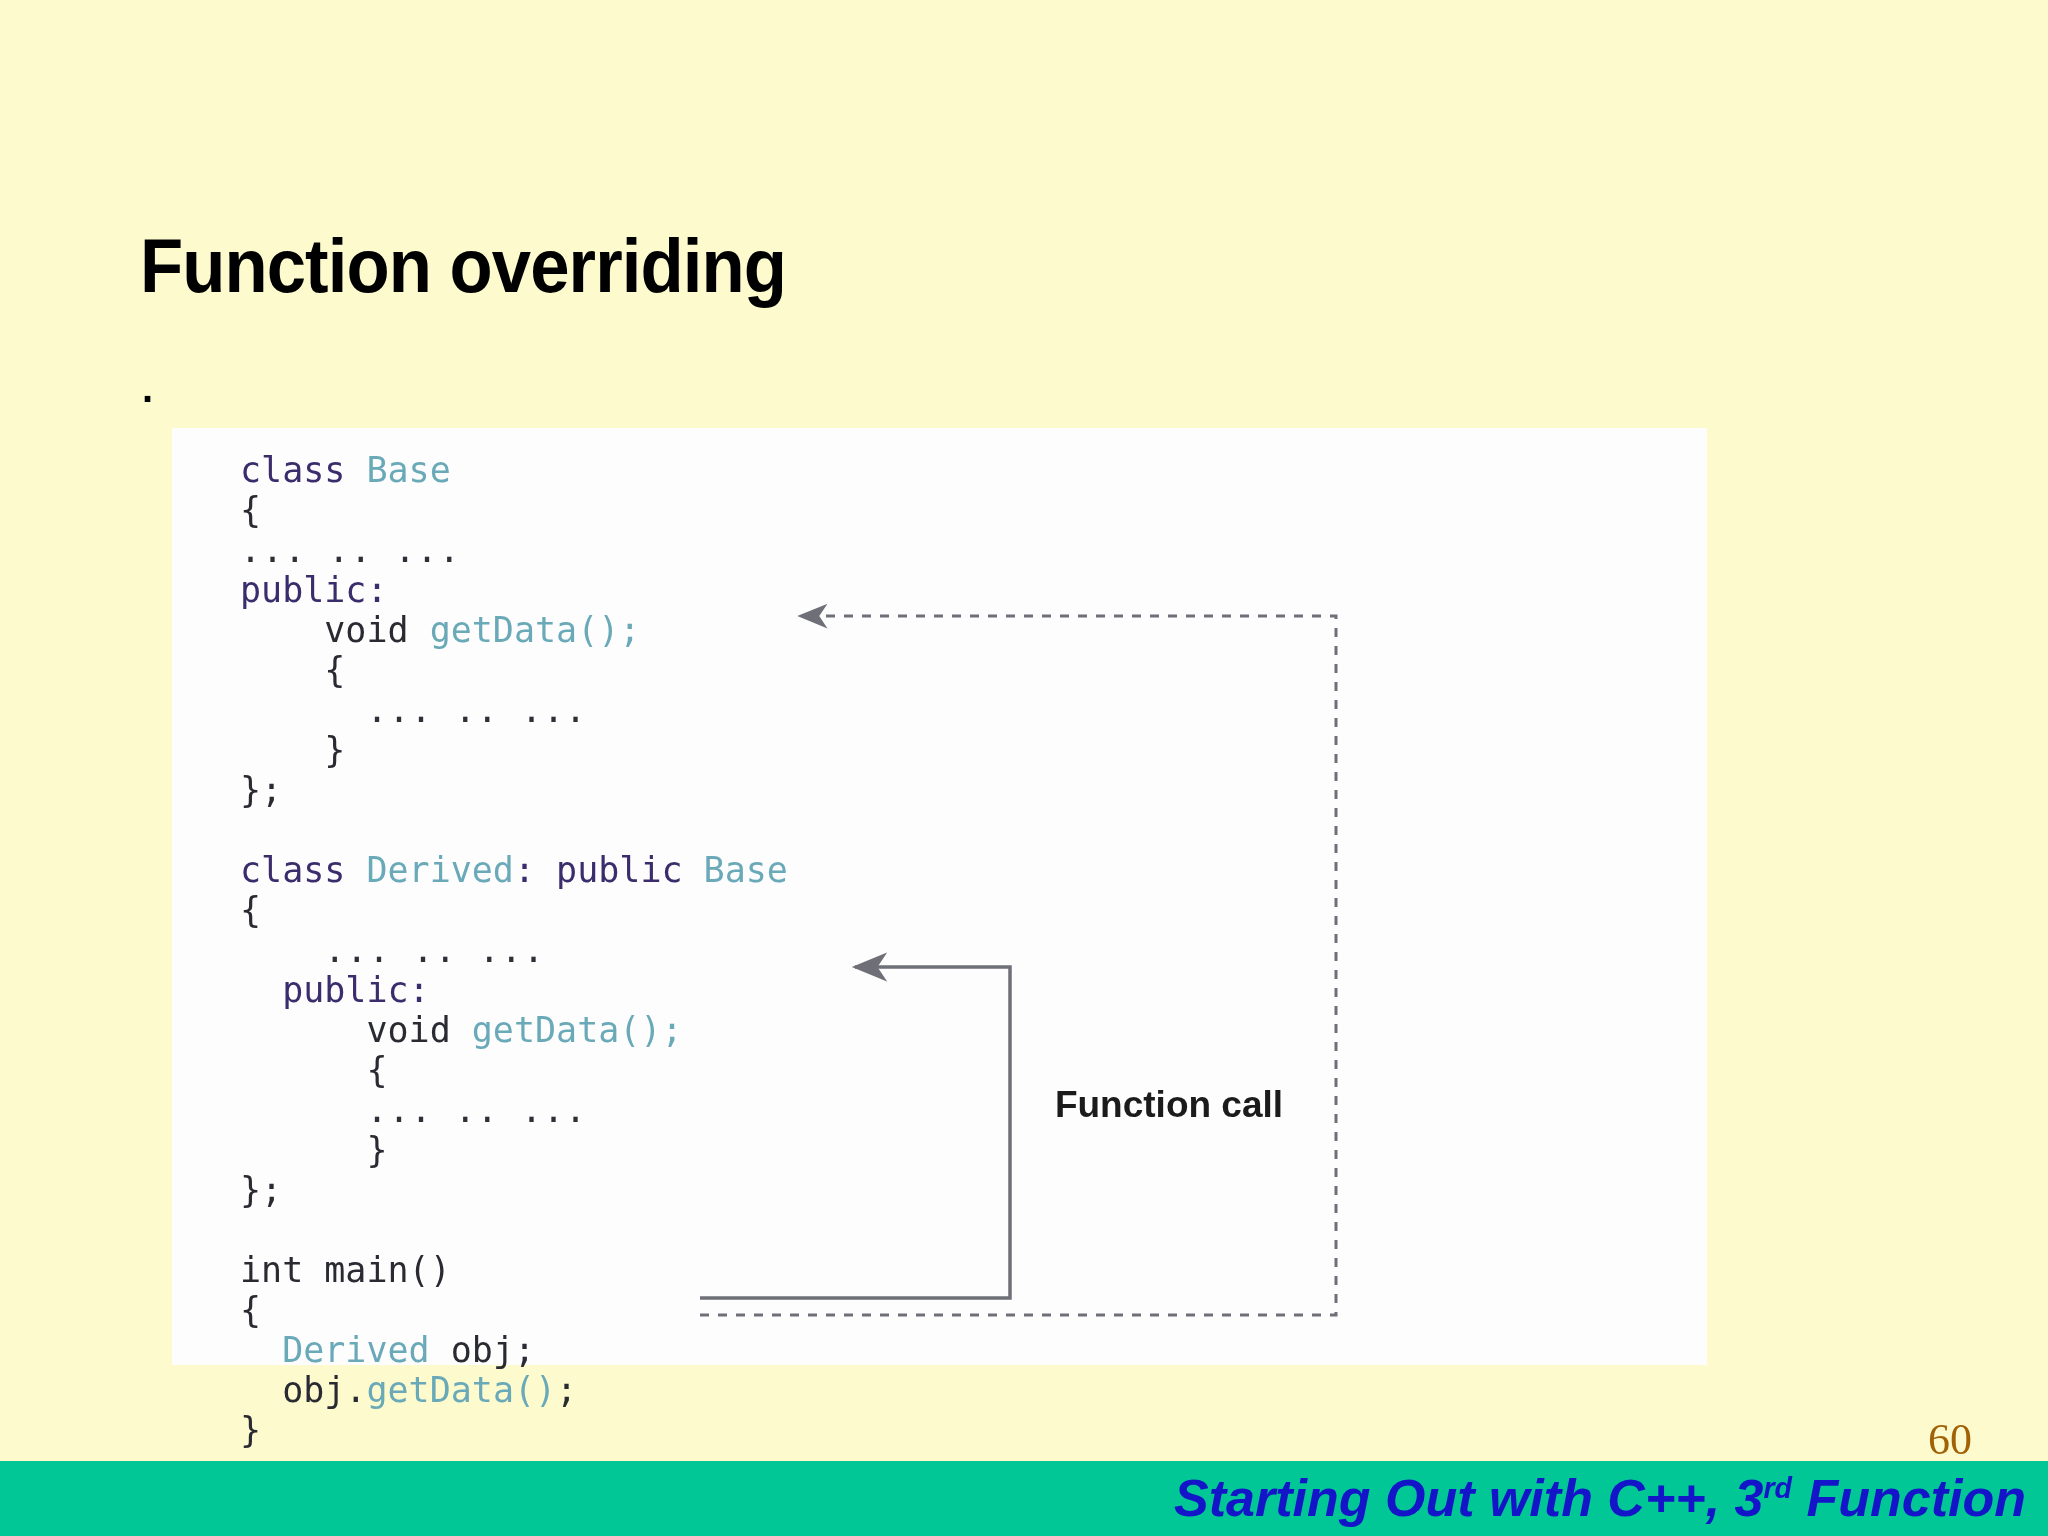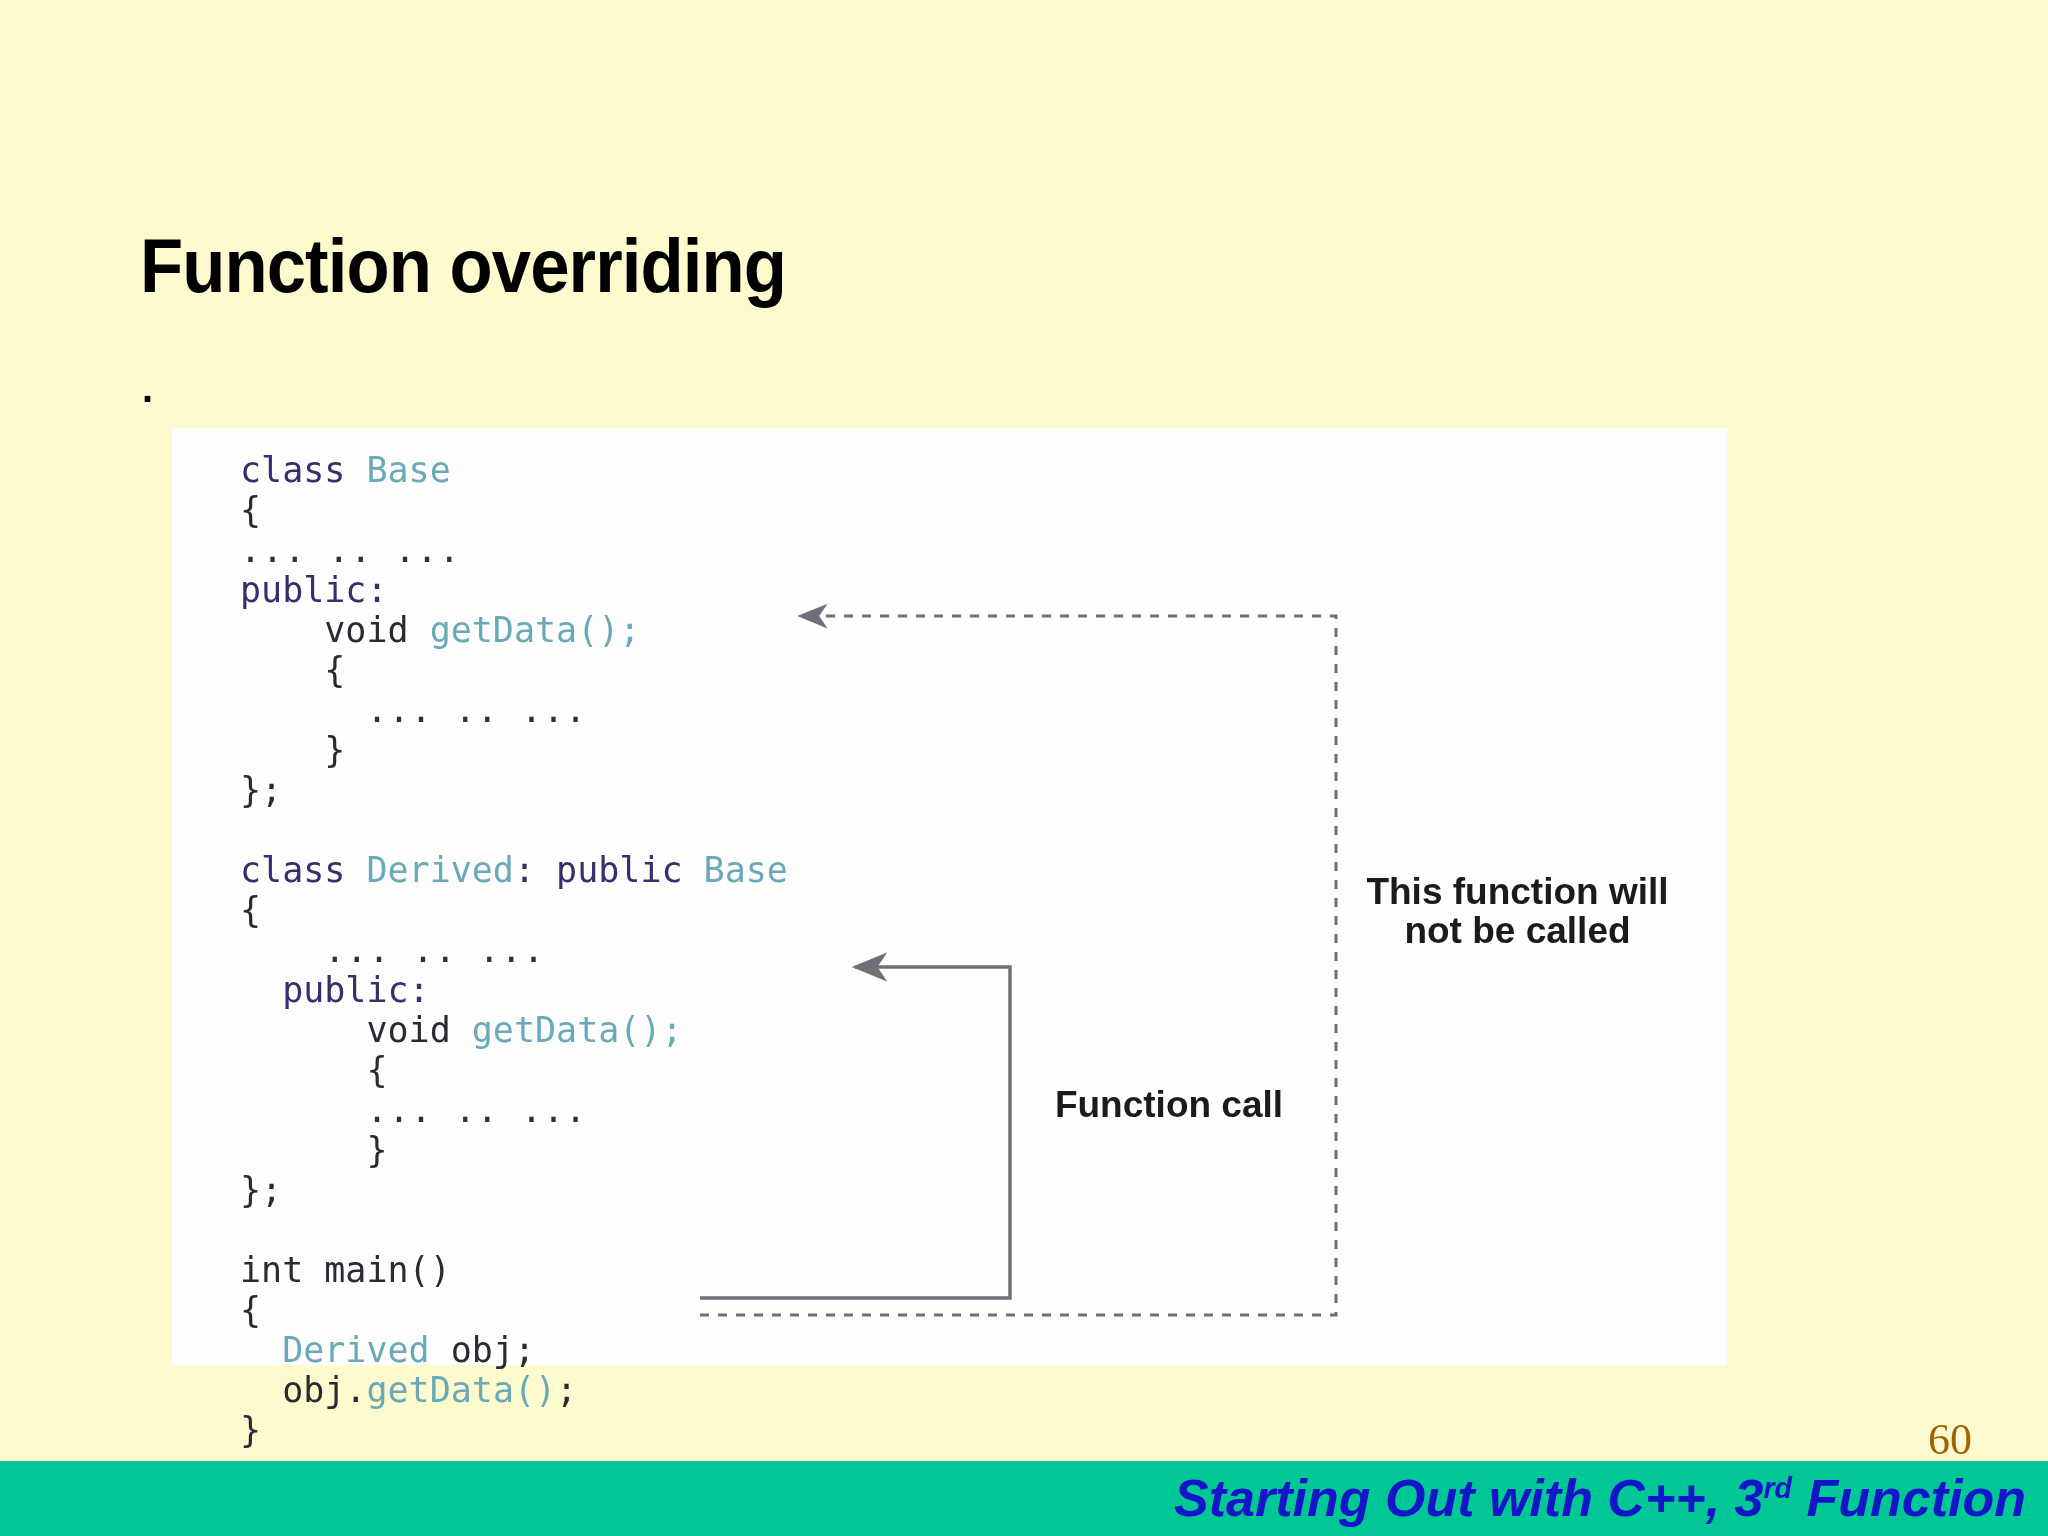--- a/index.html
+++ b/index.html
@@ -152,40 +152,39 @@
 </style>
 </head>
 <body>
 
 <div id="slide" style="background: rgb(253, 251, 205);">
 
   <div id="slide-title">Function overriding</div>
 
   <div id="body-bullet">.</div>
 
-  <div id="code-panel" style="background: rgb(253, 253, 254); padding-left: 20px;">
+  <div id="code-panel" style="background: rgb(253, 253, 254);">
     <div id="code-block"><div class="code-line"><span class="kw">class </span><span class="type">Base</span></div><div class="code-line"><span class="plain">{</span></div><div class="code-line"><span class="dots">... .. ...</span></div><div class="code-line"><span class="kw">public:</span></div><div class="code-line">    <span class="plain">void </span><span class="type">getData();</span></div><div class="code-line">    <span class="plain">{</span></div><div class="code-line">      <span class="dots">... .. ...</span></div><div class="code-line">    <span class="plain">}</span></div><div class="code-line"><span class="plain">};</span></div><div class="code-line spacer">&nbsp;</div><div class="code-line"><span class="kw">class </span><span class="type">Derived</span><span class="kw">: public </span><span class="type">Base</span></div><div class="code-line"><span class="plain">{</span></div><div class="code-line">    <span class="dots">... .. ...</span></div><div class="code-line">  <span class="kw">public:</span></div><div class="code-line">      <span class="plain">void </span><span class="type">getData();</span></div><div class="code-line">      <span class="plain">{</span></div><div class="code-line">      <span class="dots">... .. ...</span></div><div class="code-line">      <span class="plain">}</span></div><div class="code-line"><span class="plain">};</span></div><div class="code-line spacer">&nbsp;</div><div class="code-line"><span class="plain">int main()</span></div><div class="code-line"><span class="plain">{</span></div><div class="code-line">  <span class="type">Derived </span><span class="plain">obj;</span></div><div class="code-line">  <span class="plain">obj.</span><span class="type">getData()</span><span class="plain">;</span></div><div class="code-line"><span class="plain">}</span></div></div>
   </div>
 
   <svg id="connectors" viewBox="0 0 2048 1536" xmlns="http://www.w3.org/2000/svg">
     <defs>
       <marker id="arrowSolid" viewBox="0 0 12 12" refX="10" refY="6" markerWidth="11" markerHeight="11" orient="auto-start-reverse">
         <path d="M 11 6 L 0 1.5 L 3 6 L 0 10.5 z" fill="#6f6f78"></path>
       </marker>
       <marker id="arrowDash" viewBox="0 0 12 12" refX="10" refY="6" markerWidth="11" markerHeight="11" orient="auto-start-reverse">
         <path d="M 11 6 L 0 1.5 L 3 6 L 0 10.5 z" fill="#6f6f78"></path>
       </marker>
     </defs>
 
     <path d="M 700 1315 L 1336 1315 L 1336 616 L 800 616" fill="none" stroke="#6f6f78" stroke-width="3" stroke-dasharray="9 9" marker-end="url(#arrowDash)"></path>
 
     <path d="M 700 1298 L 1010 1298 L 1010 967 L 855 967" fill="none" stroke="#6f6f78" stroke-width="3.5" marker-end="url(#arrowSolid)"></path>
   </svg>
 
-  <div id="annot-not-called">This function will not be called</div>
 
   <div id="annot-function-call">Function call</div>
 
   <div id="page-number">60</div>
 
   <div id="footer-band" style="background: rgb(0, 199, 149);"></div>
   <div id="footer-text" style="color: rgb(20, 20, 200);"><span>Starting Out with C++, 3</span><sup>rd</sup><span> Function</span></div>
 
 </div>
 

